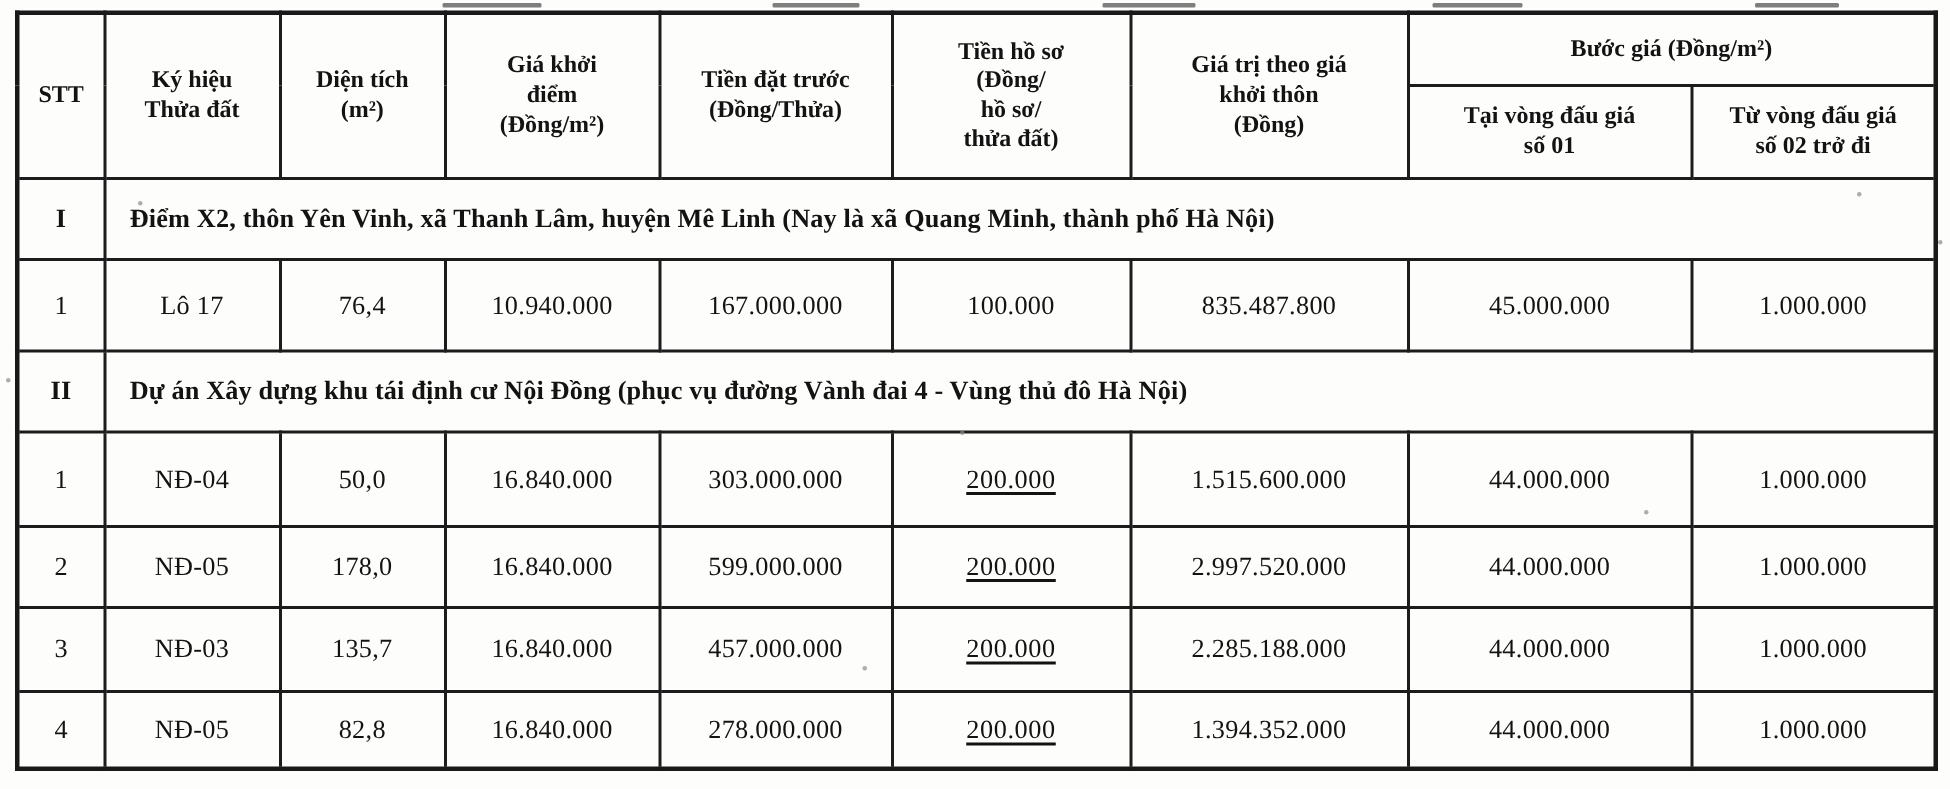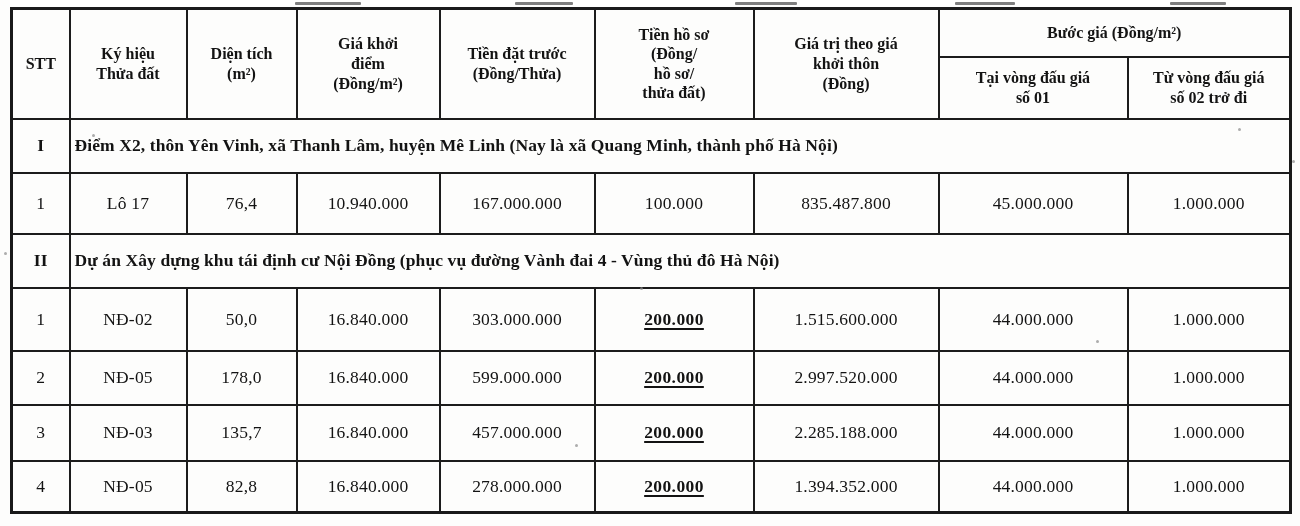--- a/index.html
+++ b/index.html
@@ -53,25 +53,25 @@
   tr.data-row-d { height: 56px; }
   tr.data-row-e { height: 52px; }
   td.sec-num {
     font-weight: bold;
     font-size: 17.5px;
   }
   td.sec-title {
     text-align: left;
     font-weight: bold;
     font-size: 17.5px;
-    padding-left: 4px;
+    padding-left: 16px;
     letter-spacing: 0.1px;
   }
   td.fee-strong {
-    font-weight: bold;
+    font-weight: normal;
     text-decoration: underline;
     text-decoration-thickness: 2px;
     text-underline-offset: 3px;
     letter-spacing: 0.4px;
     margin-left: 28px;
   }
   
   .artifact {
     position: absolute;
     background: #3a3a3a;
@@ -148,21 +148,21 @@
       <td>45.000.000</td>
       <td>1.000.000</td>
     </tr>
 
     <tr class="section-row">
       <td class="sec-num">II</td>
       <td class="sec-title" colspan="8">Dự án Xây dựng khu tái định cư Nội Đồng (phục vụ đường Vành đai 4 - Vùng thủ đô Hà Nội)</td>
     </tr>
     <tr class="data-row-b">
       <td>1</td>
-      <td>NĐ-02</td>
+      <td>NĐ-04</td>
       <td>50,0</td>
       <td>16.840.000</td>
       <td>303.000.000</td>
       <td class="fee-strong">200.000</td>
       <td>1.515.600.000</td>
       <td>44.000.000</td>
       <td>1.000.000</td>
     </tr>
     <tr class="data-row-c">
       <td>2</td>

